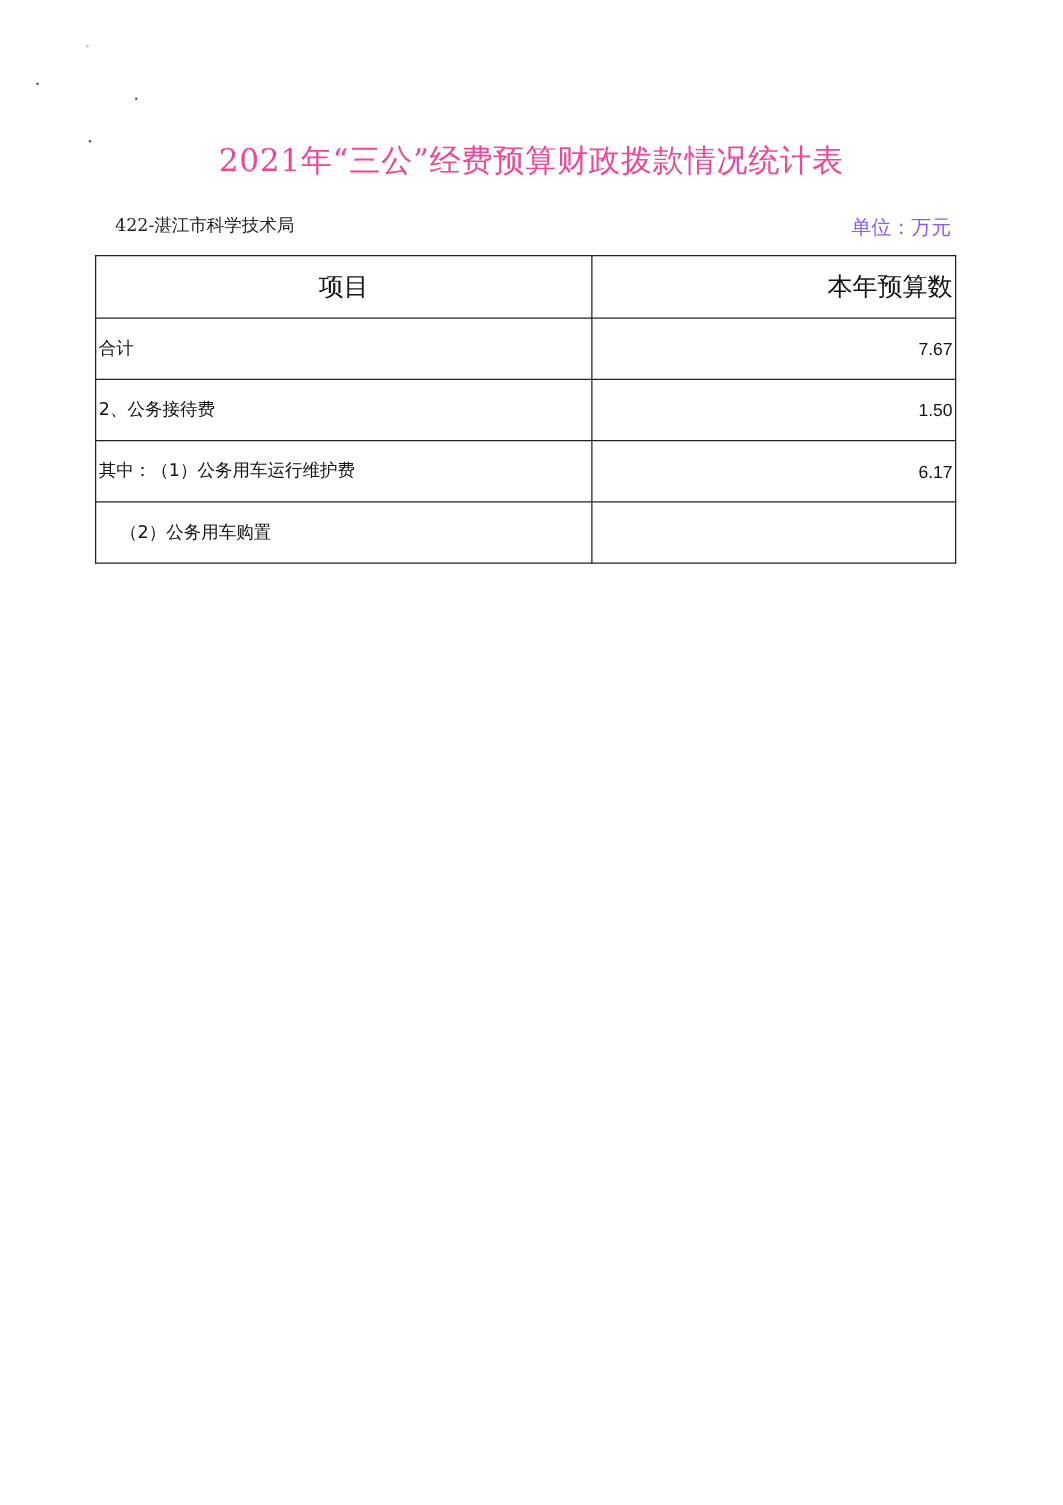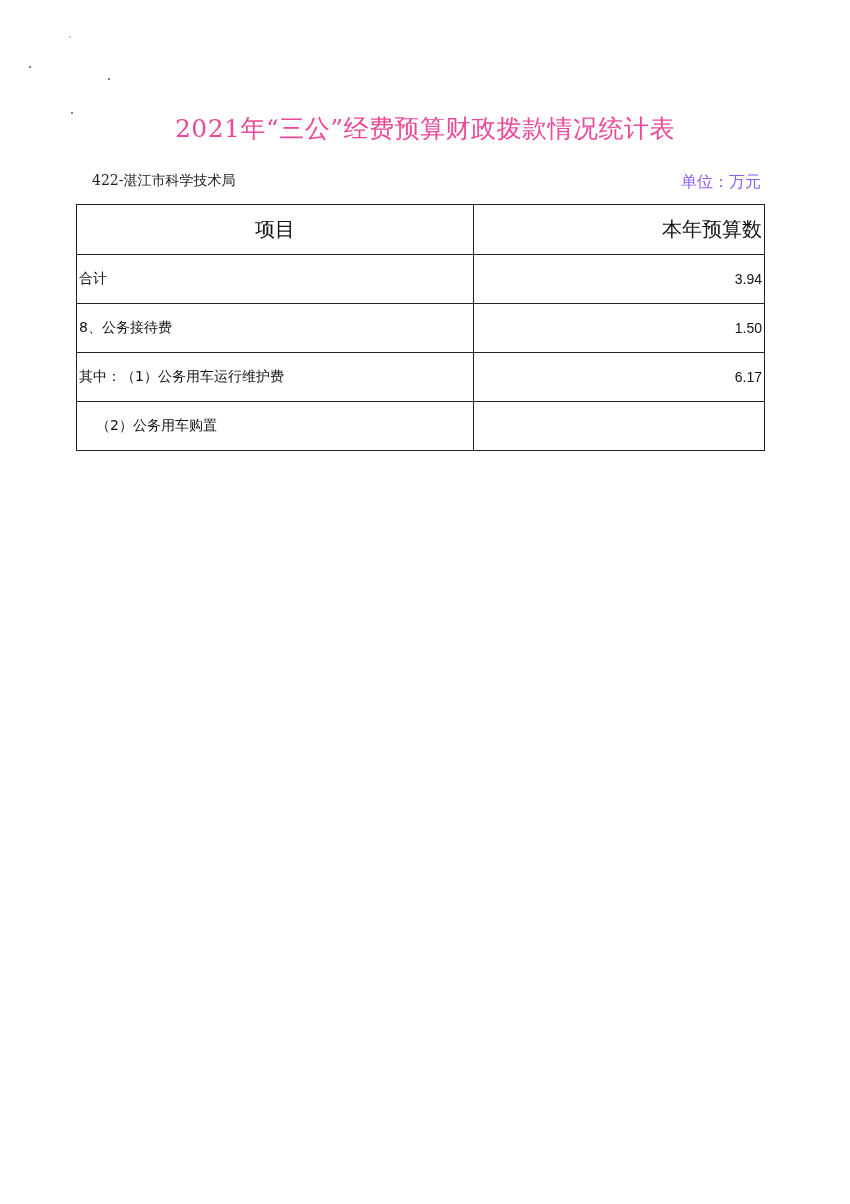--- a/index.html
+++ b/index.html
@@ -102,24 +102,24 @@
 <table class="budget">
   <thead>
     <tr>
       <th class="col-item">项目</th>
       <th class="col-amount">本年预算数</th>
     </tr>
   </thead>
   <tbody>
     <tr>
       <td class="item">合计</td>
-      <td class="amount">3.94</td>
+      <td class="amount">7.67</td>
     </tr>
     <tr>
-      <td class="item">8、公务接待费</td>
+      <td class="item">2、公务接待费</td>
       <td class="amount">1.50</td>
     </tr>
     <tr>
       <td class="item">其中：（1）公务用车运行维护费</td>
       <td class="amount">6.17</td>
     </tr>
     <tr>
       <td class="item indent">（2）公务用车购置</td>
       <td class="amount"></td>
     </tr>

